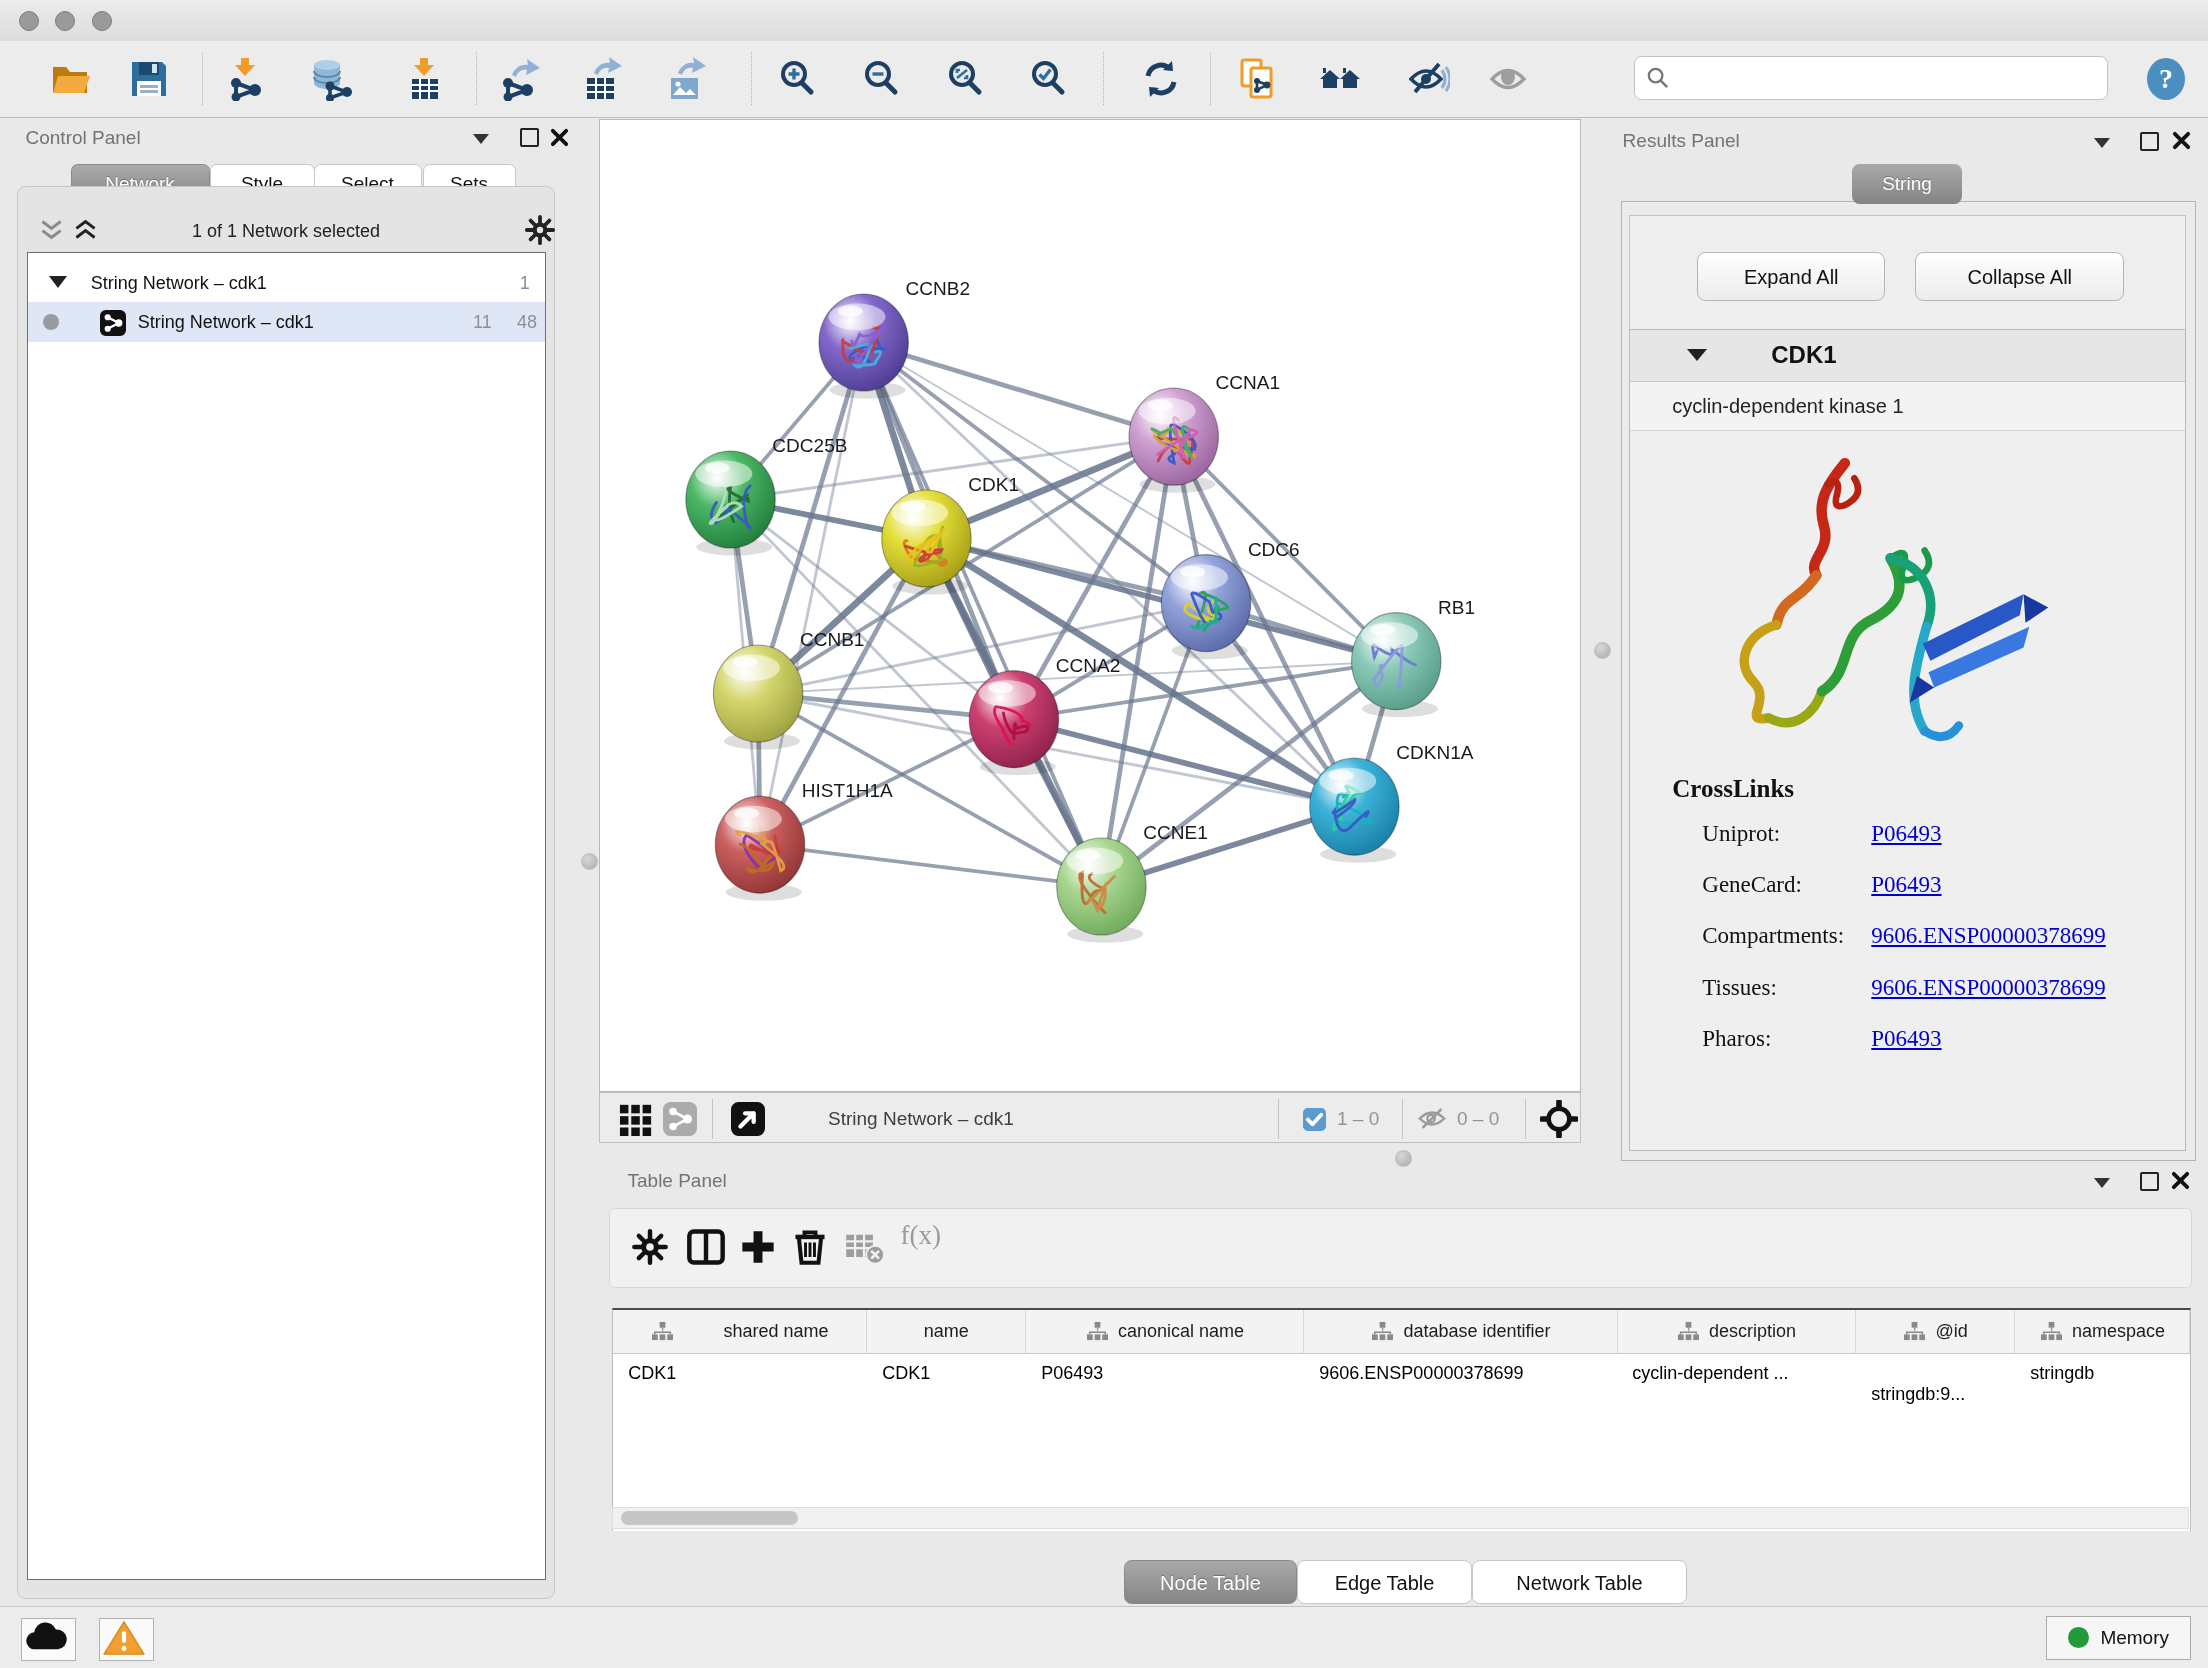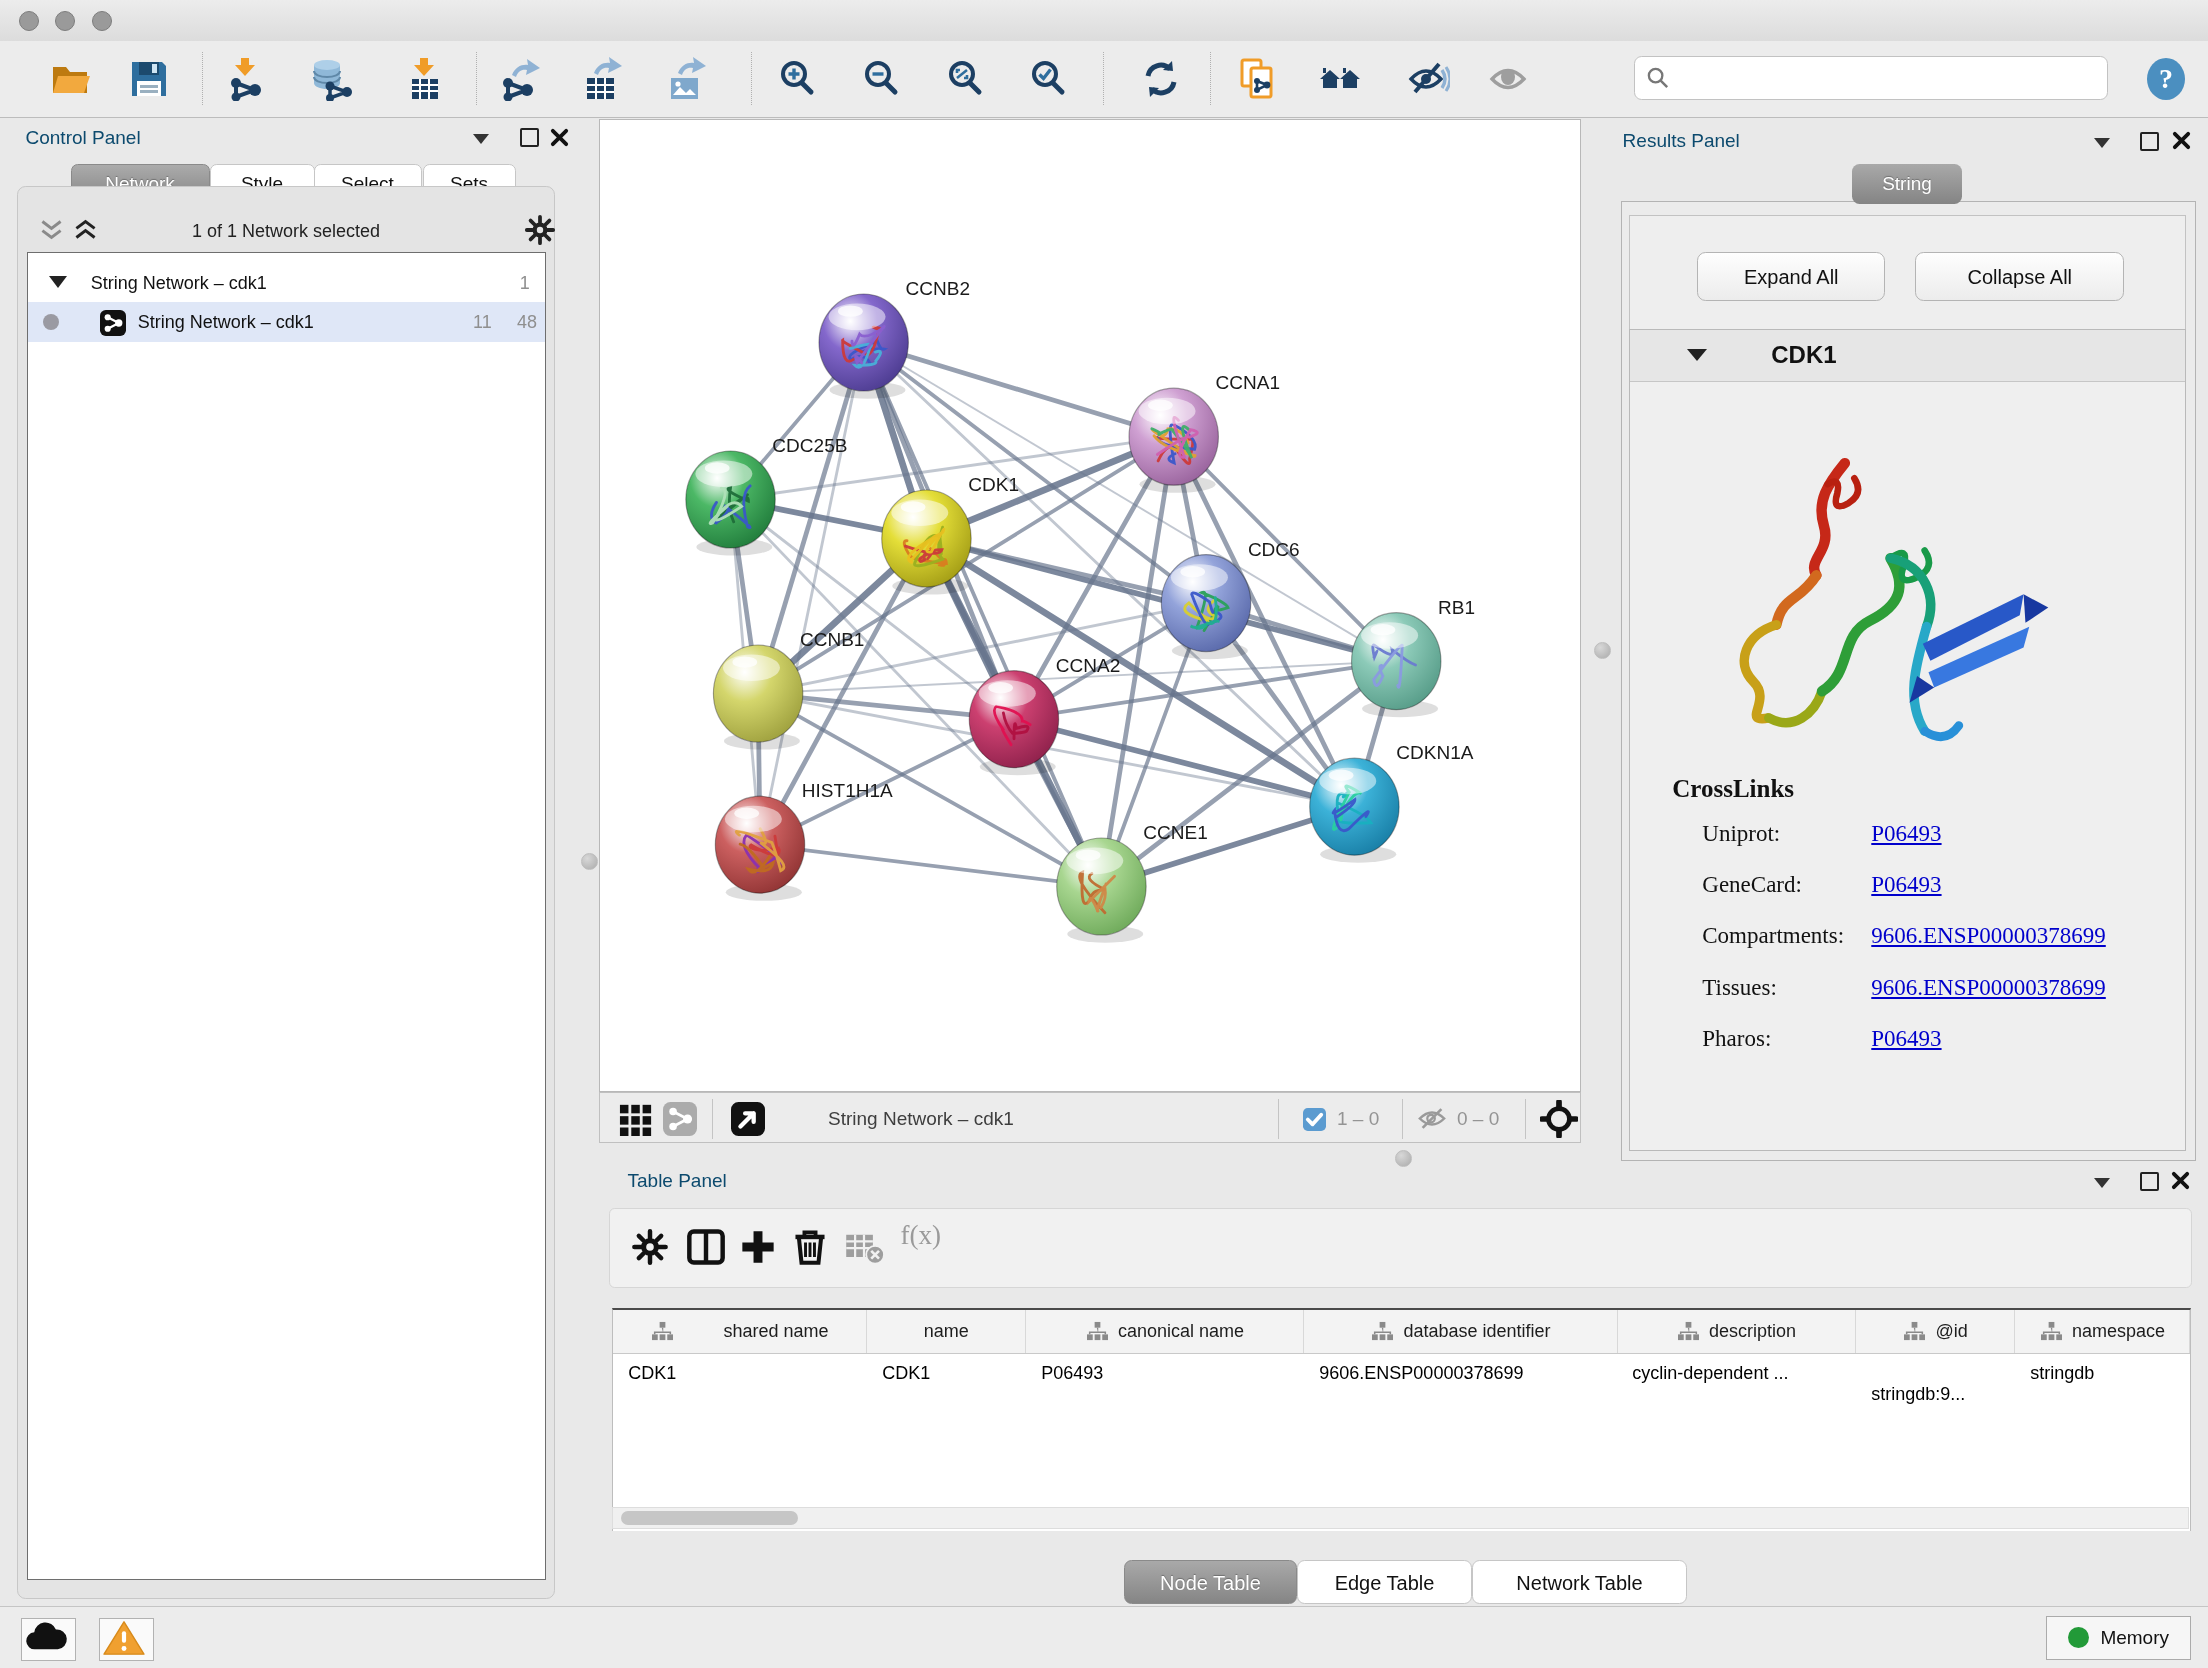--- a/index.html
+++ b/index.html
@@ -17,21 +17,21 @@
   .win-title{position:absolute;top:7.6px;left:0;width:100%;text-align:center;
     font-size:20px;color:#3c3c3c;}
   
   .toolbar{left:0;top:41px;width:2208px;height:76px;background:#ececec;border-bottom:1.9px solid #bcbcbc;}
   .ticon{position:absolute;top:16px;width:44px;height:44px;cursor:default;}
   .tsep{position:absolute;top:11.4px;width:0;height:53px;border-left:1.9px dotted #b0b0b0;}
   .searchbox{position:absolute;left:1634px;top:15px;width:474px;height:44px;background:#fff;
     border:1.9px solid #c2c2c2;border-radius:7.6px;box-sizing:border-box;}
   .searchbox svg{position:absolute;left:9.5px;top:7.6px;}
   
-  .ptitle{font-size:19px;color:#0c4a6e;}
+  .ptitle{font-size:19px;color:#737373;}
   .phdr-ic{position:absolute;cursor:pointer;}
   .tri-dn{width:0;height:0;border-left:8.6px solid transparent;border-right:8.6px solid transparent;border-top:10.5px solid #333;}
   .sq{width:15px;height:15px;border:2.4px solid #222;border-radius:1.9px;}
   
   .cpanel{left:9.5px;top:117px;width:552px;height:1489px;}
   .tab{position:absolute;height:38px;line-height:38px;text-align:center;font-size:19px;
     background:#fff;border:1px solid #c6c6c6;border-radius:6.7px;color:#111;box-sizing:border-box;cursor:pointer;}
   .tab.sel{background:linear-gradient(#ababab,#868686);color:#fff;border:1px solid #8a8a8a;
     text-shadow:0 -1px 1px rgba(0,0,0,.3);}
   .cp-box{position:absolute;left:7.6px;top:69px;width:536px;height:1411px;background:#e4e4e4;
@@ -641,20 +641,21 @@
     <div class="rbtnbox">
       <span class="rbtn" style="left:67px;width:188px;line-height:48px">Expand All</span>
       <span class="rbtn" style="left:285px;width:209px;line-height:48px">Collapse All</span>
     </div>
 
     <div class="rentry">
       <div class="rentry-hd">
         <span style="position:absolute;left:57px;top:19px;width:0;height:0;border-left:10.5px solid transparent;border-right:10.5px solid transparent;border-top:12.4px solid #222"></span>
         <span class="rentry-gene">CDK1</span>
       </div>
+      <div class="rentry-desc">cyclin-dependent kinase 1</div>
 
       <svg style="position:absolute;left:55px;top:116px" width="371" height="328" viewBox="0 0 390 345">
         <g fill="none" stroke-linecap="round">
           <path d="M168 18 C150 40 138 58 146 84 S128 120 138 136" stroke="#c62818" stroke-width="11"></path>
           <path d="M150 40 q14 -8 10 10 q-6 20 12 10 q16 -10 6 -26" stroke="#b82010" stroke-width="7"></path>
           <path d="M138 136 C120 164 102 158 96 188" stroke="#d2691e" stroke-width="11"></path>
           <path d="M96 188 C64 198 52 228 72 248 S58 292 88 286" stroke="#c8a018" stroke-width="10"></path>
           <path d="M88 286 C114 300 136 282 144 258" stroke="#9aa818" stroke-width="10"></path>
           <path d="M144 258 C176 238 162 200 194 184 S234 148 216 118" stroke="#2e9e38" stroke-width="11"></path>
           <path d="M216 118 q20 -14 14 8 q-8 22 14 12 q20 -10 8 -28" stroke="#189a48" stroke-width="7"></path>

